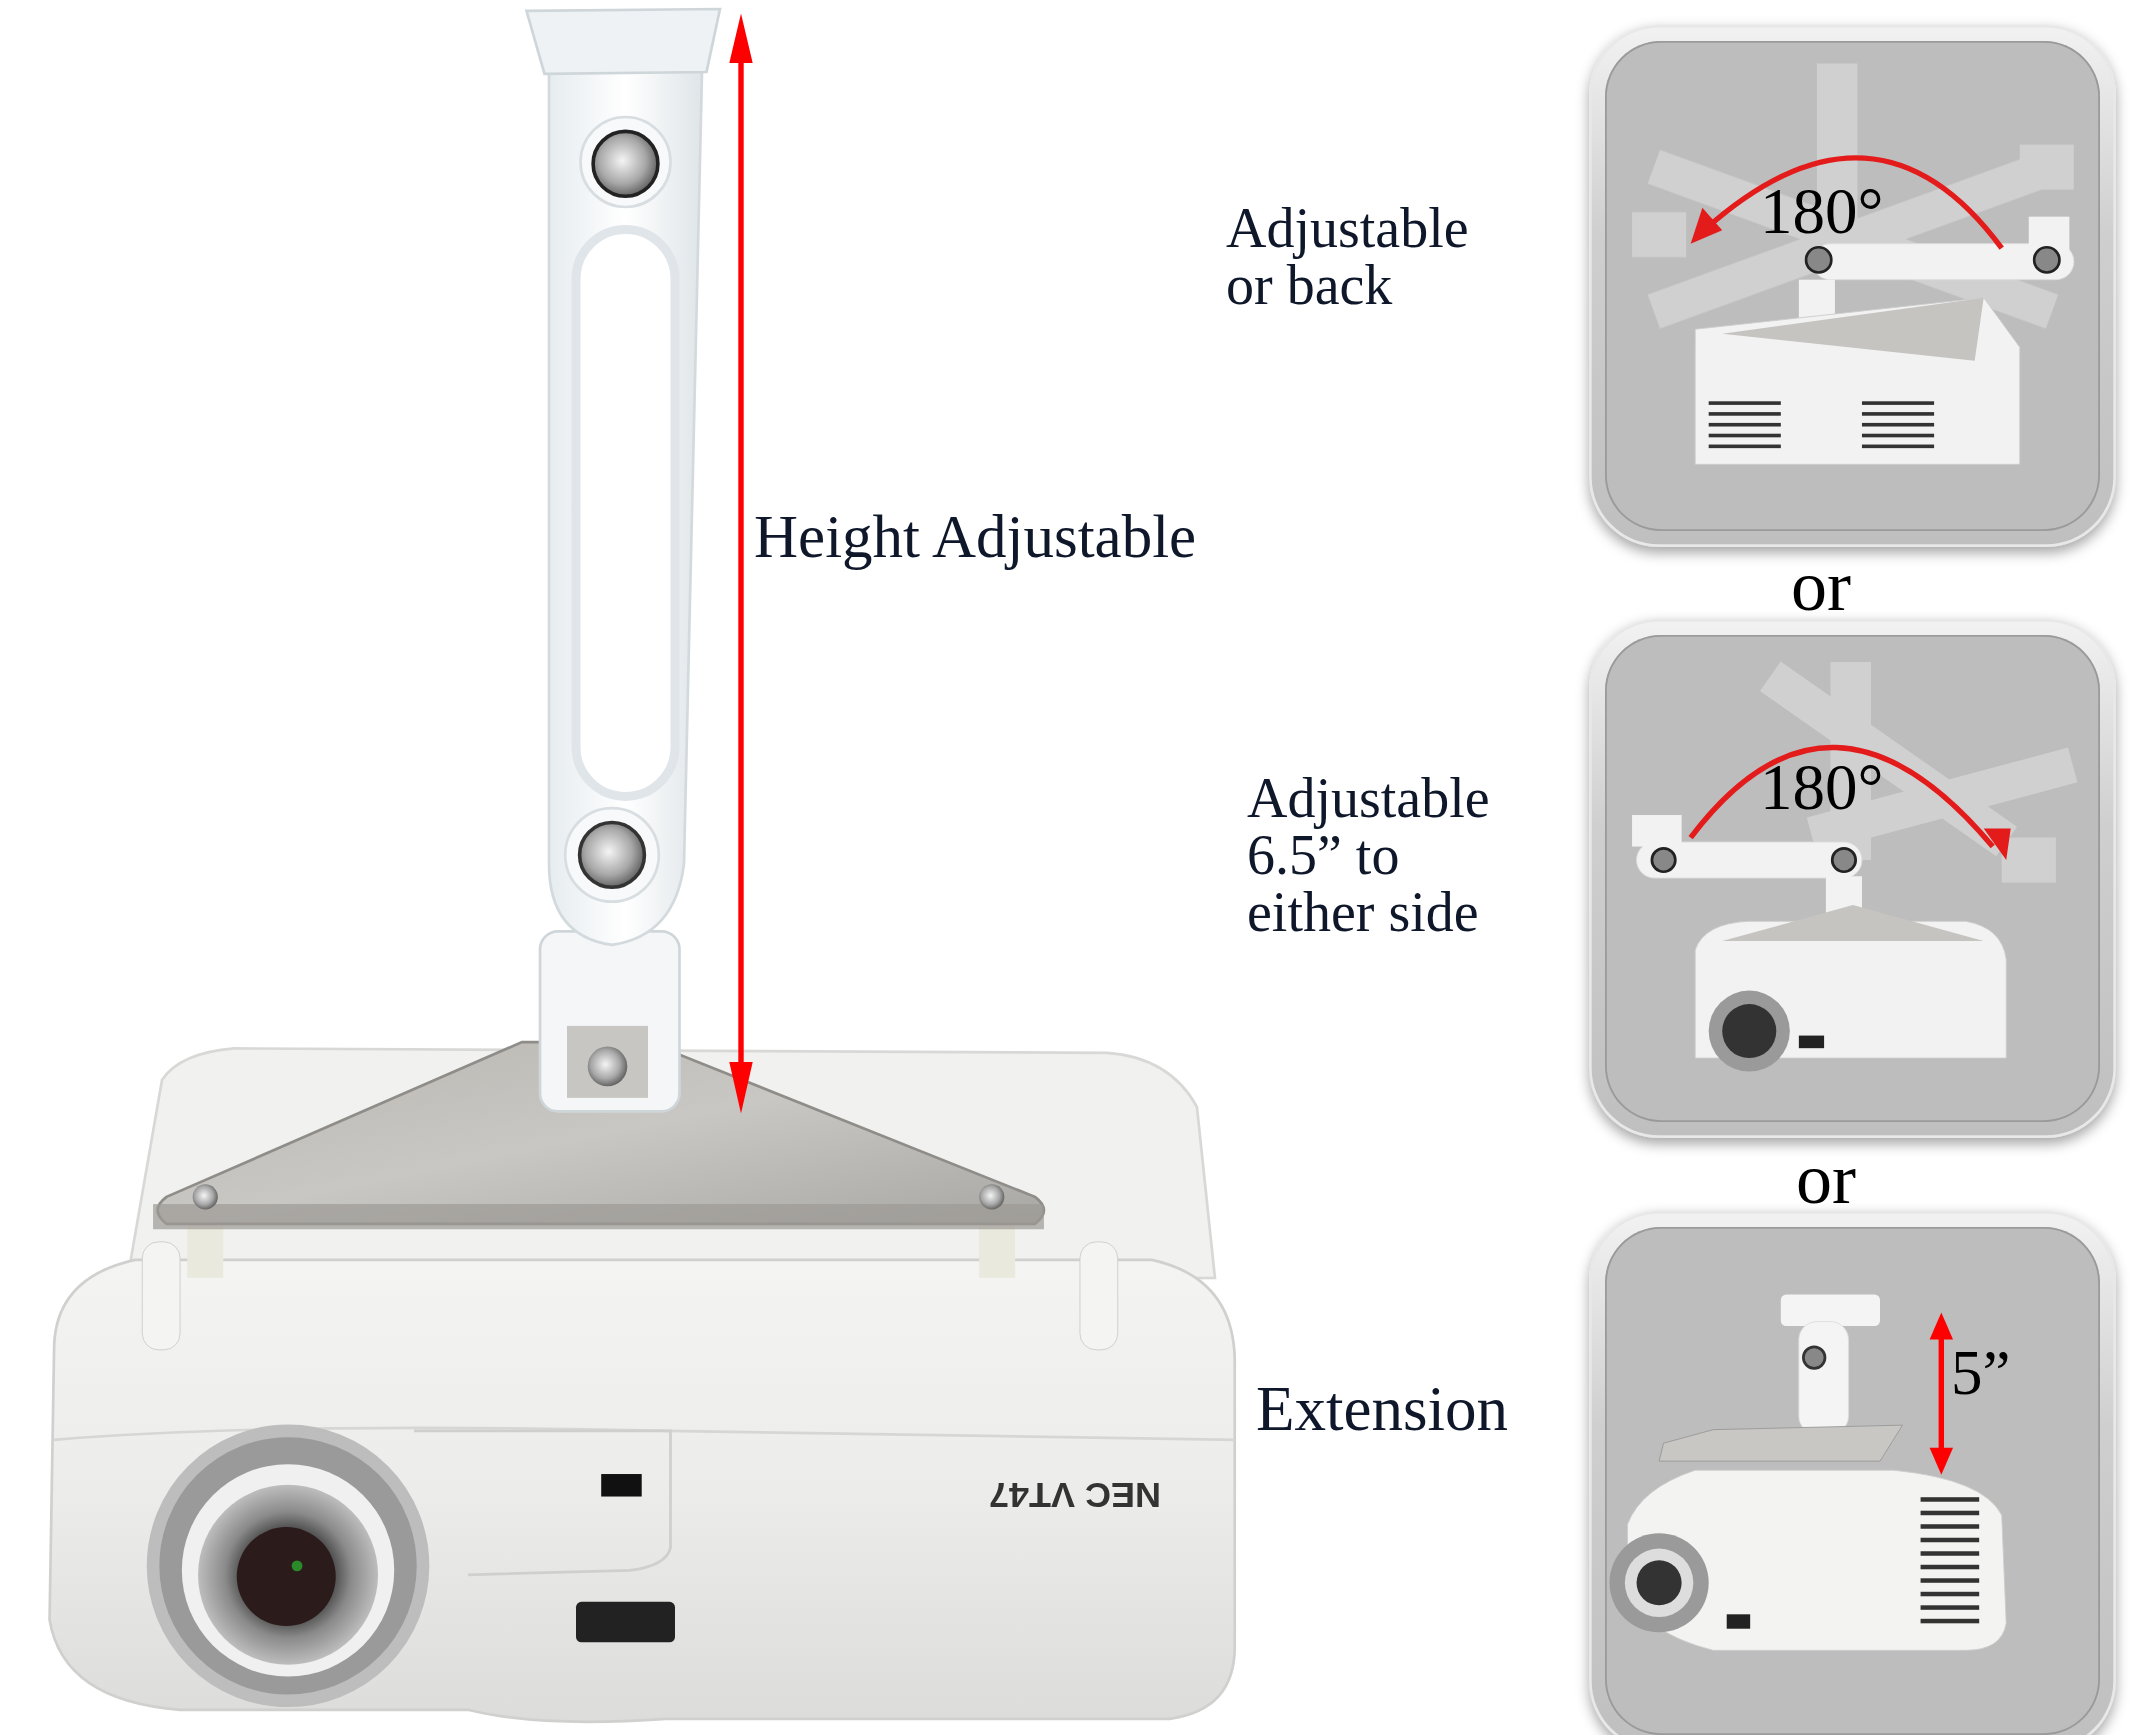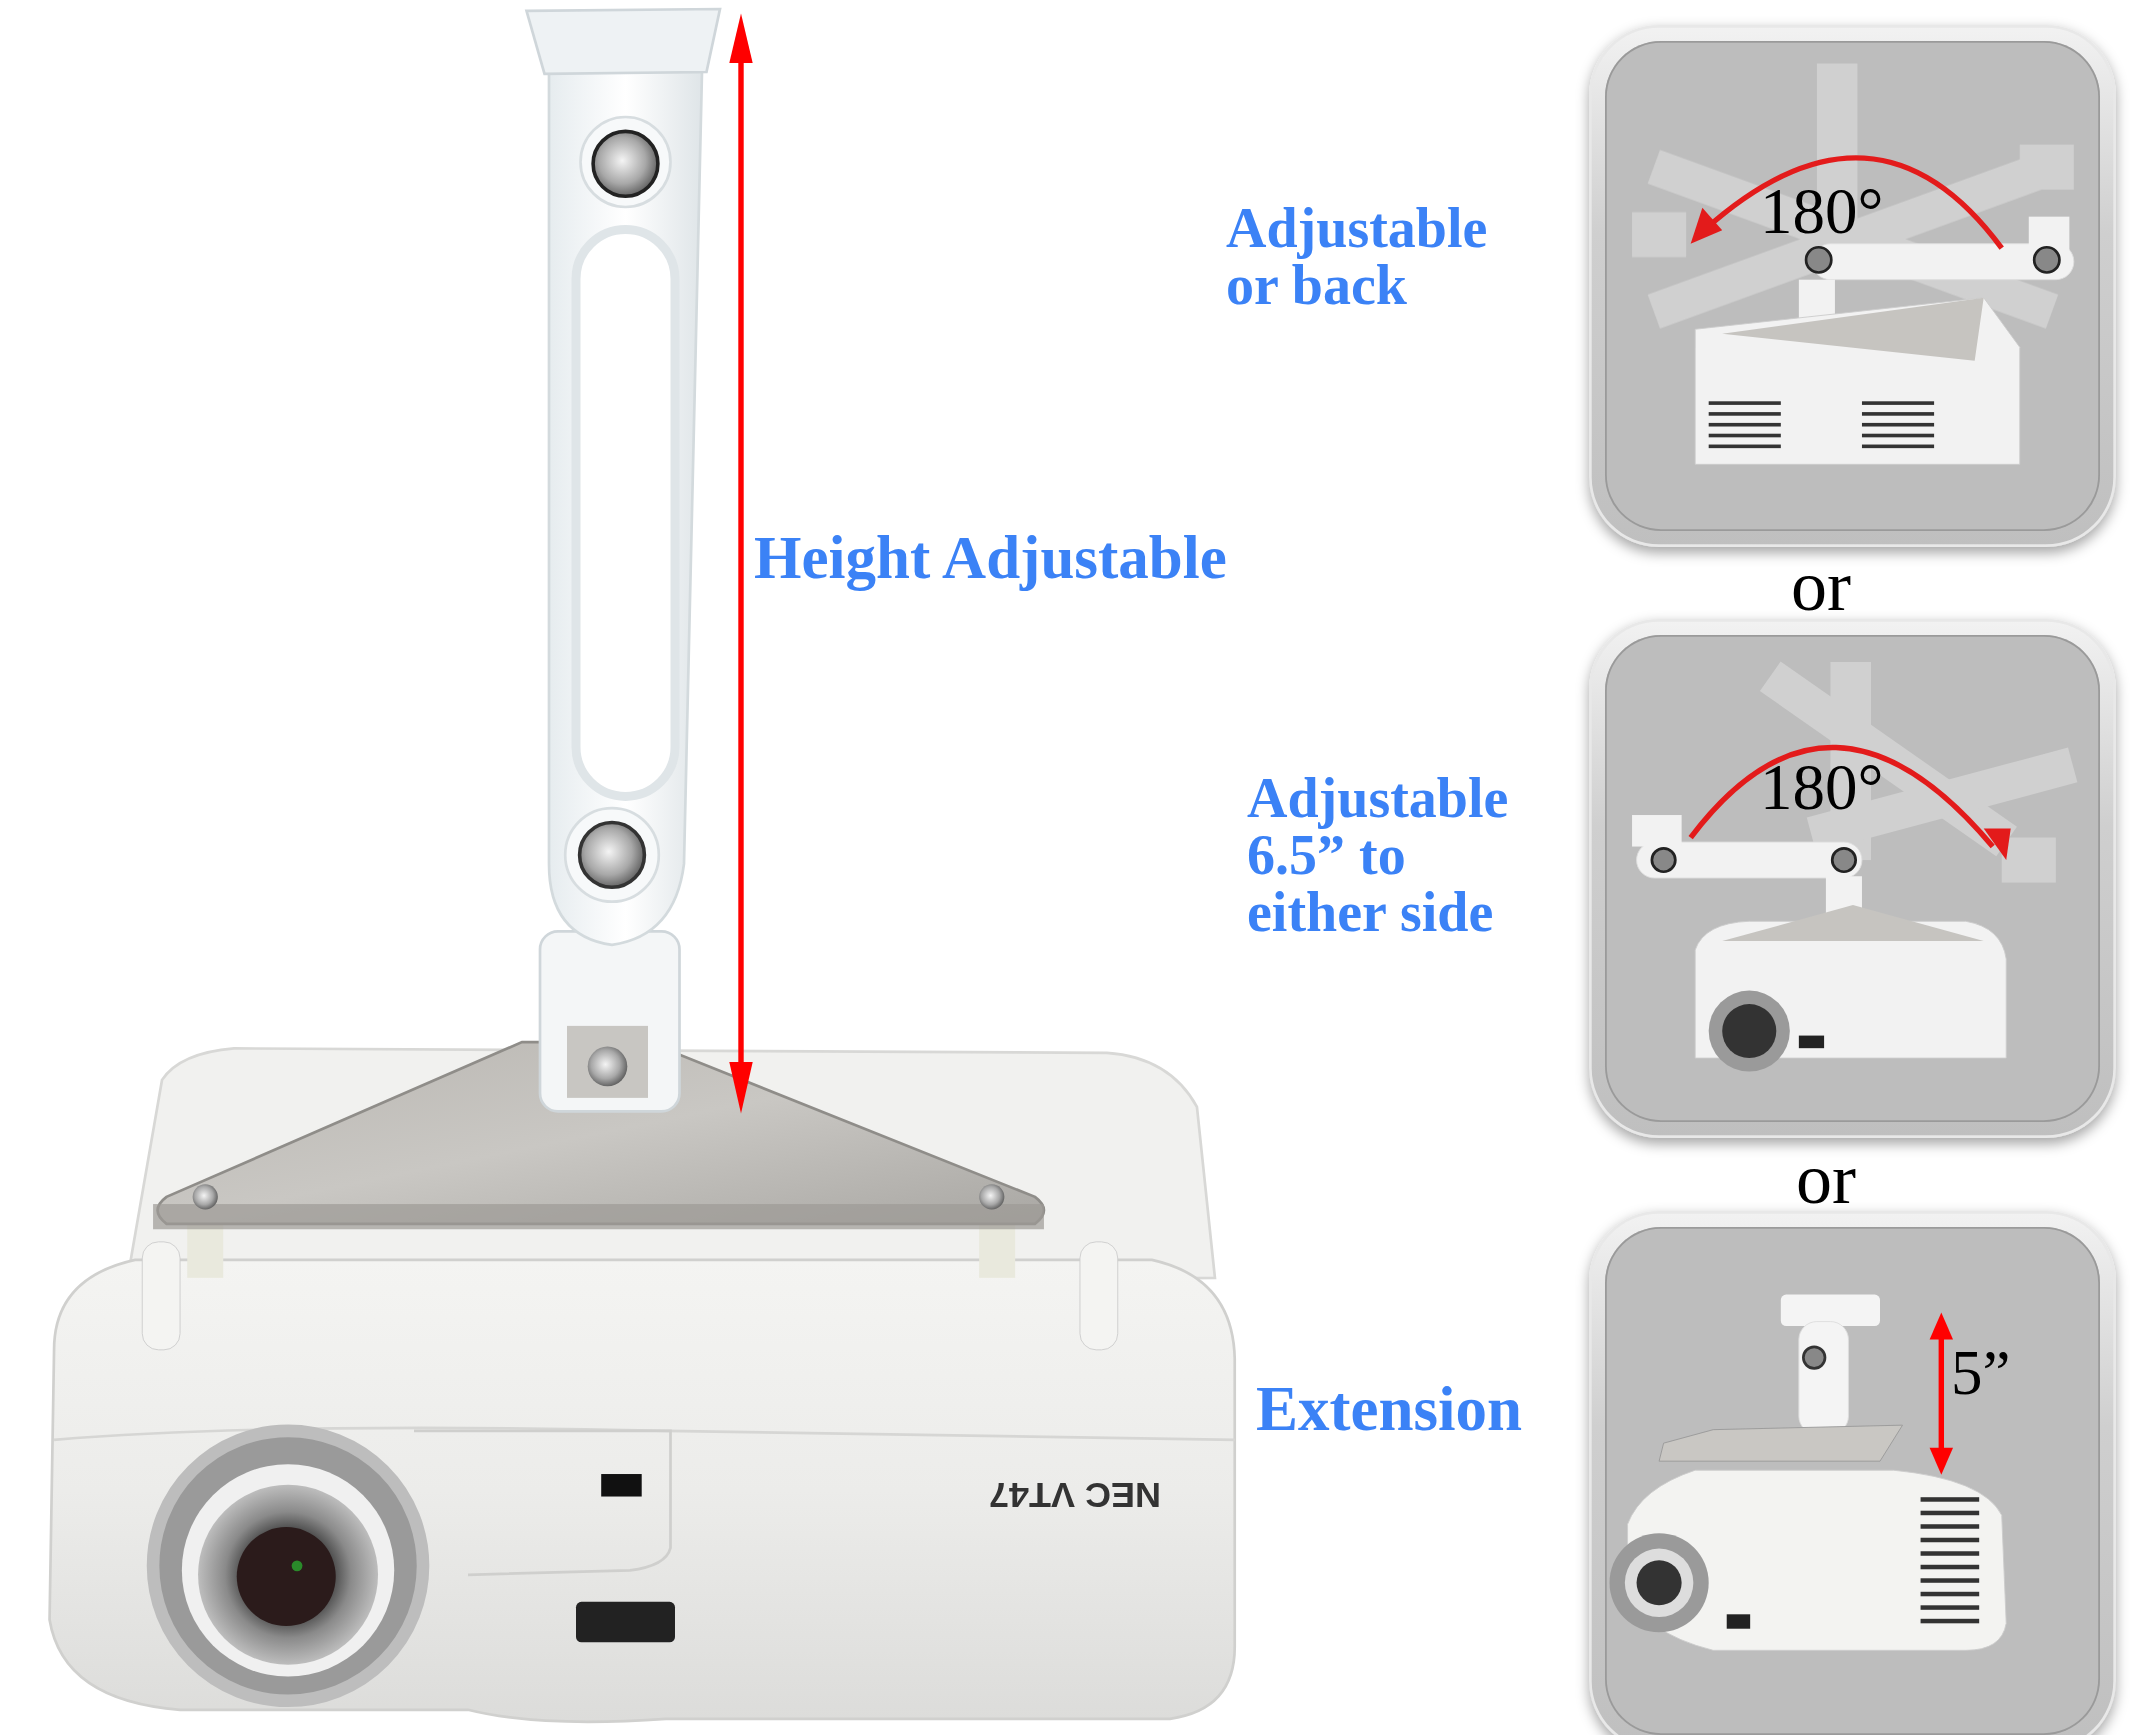--- a/index.html
+++ b/index.html
@@ -1,19 +1,19 @@
 <!DOCTYPE html>
 <html style="font-size:14.4px"><head>
 <meta charset="utf-8">
 <style>
   html, body { margin:0; padding:0; background:#ffffff; }
   body { width:2146px; height:1735px; position:relative; overflow:hidden;
          font-family:"Liberation Serif","DejaVu Serif",serif; color:#000; }
   .abs { position:absolute; }
-  .caption { position:absolute; font-weight:bold; line-height:1.02; color:#3b82f6; white-space:nowrap; }
+  .caption { position:absolute; font-weight:normal; line-height:1.02; color:#0f172a; white-space:nowrap; }
   .caption div { display:block; }
   .panel { position:absolute; width:527px; border-radius:70px;
            background:linear-gradient(180deg,#f2f2f2 0%,#cfcfcf 40%,#bfbfbf 100%);
            box-shadow: 0 5.4px 12.6px rgba(0,0,0,0.35), inset 0 0 0 2.7px #e8e8e8; }
   .panel-inner { position:absolute; left:16px; top:16px; right:16px; bottom:16px;
                  border-radius:56px; background:#bdbdbd;
                  box-shadow: inset 0 0 0 1.8px #9a9a9a; overflow:hidden; }
   .panel-inner svg { position:absolute; left:0; top:0; width:100%; height:100%; }
   .or-label { position:absolute; font-weight:normal; font-size:72px; width:108px; text-align:left; }
   .deg { position:absolute; font-weight:normal; font-size:65px; }
@@ -102,21 +102,21 @@
 </div>
 
 <div class="abs" style="left:723px;top:9px;width:36px;height:1109px;">
   <svg width="36" height="1109" viewBox="0 0 40 1232">
     <polygon points="20,5 33,60 7,60" fill="#ff0000"></polygon>
     <rect x="17" y="55" width="6" height="1125" fill="#ff0000"></rect>
     <polygon points="20,1227 33,1170 7,1170" fill="#ff0000"></polygon>
   </svg>
 </div>
 
-<div class="caption" style="left:754px;top:527px;font-size:61px;">
+<div class="caption" style="left:754px;top:506px;font-size:61px;">
   <div>Height Adjustable</div>
 </div>
 
 <div class="caption" style="left:1226px;top:200px;font-size:56px;">
   <div>Adjustable</div>
   <div>or back</div>
 </div>
 
 <div class="panel" style="left:1589px;top:25px;height:522px;">
   <div class="panel-inner">

